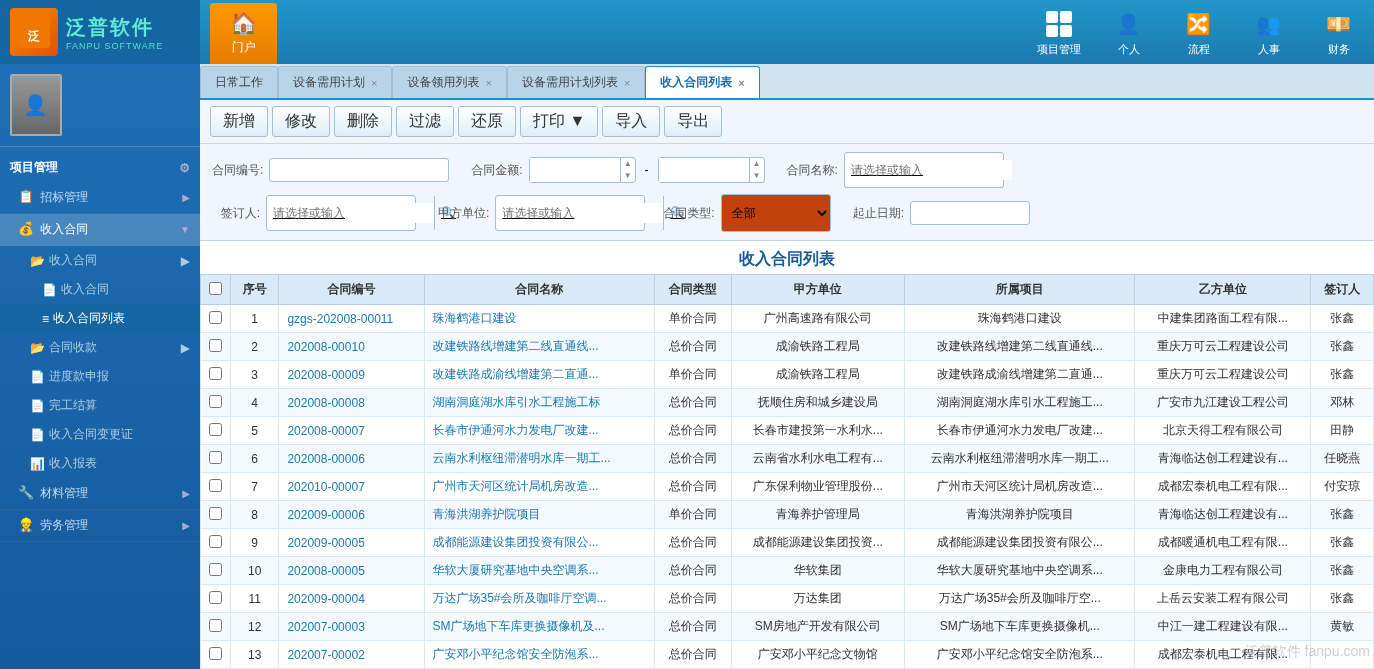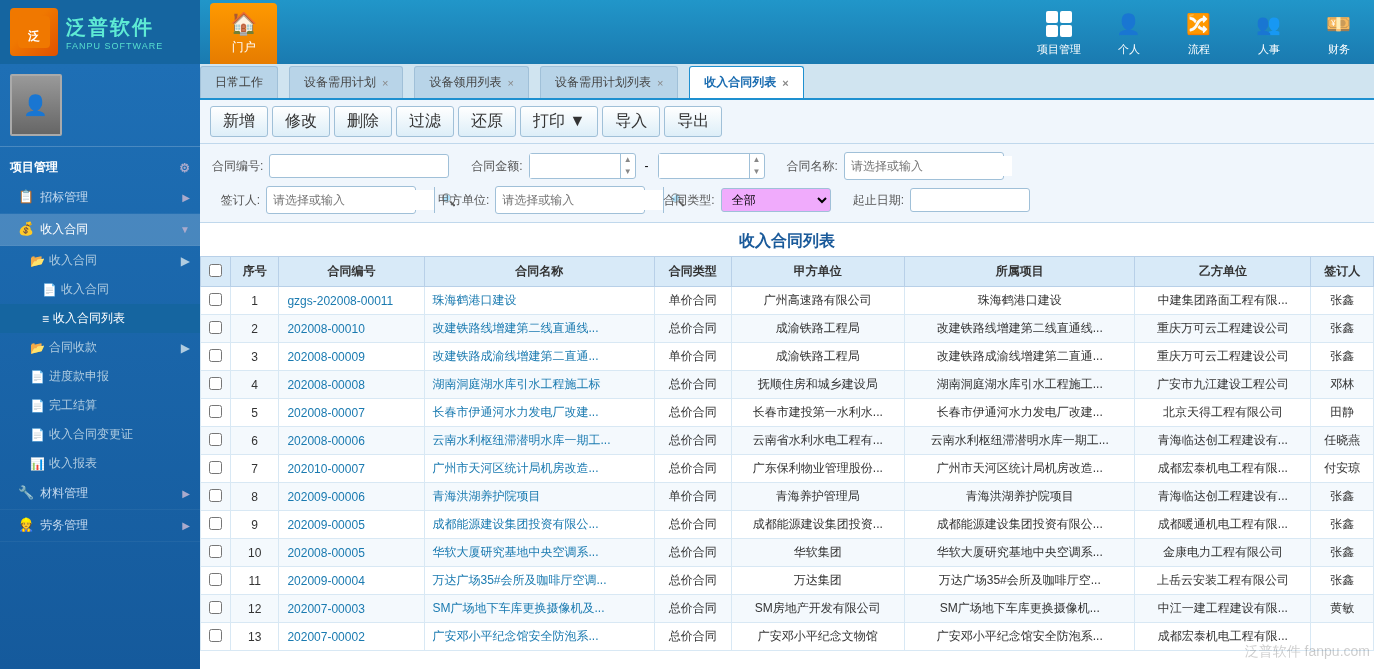--- a/index.html
+++ b/index.html
@@ -41,36 +41,36 @@
     .sidebar-item .chevron { color: #aac; font-size: 10px; }
     .sidebar-sub-item { display: flex; align-items: center; padding: 6px 10px 6px 30px; color: #b0cce0; cursor: pointer; }
     .sidebar-sub-item.active { background: #1a5a9a; color: white; }
     .gear-icon { color: #aac; cursor: pointer; }
 
     
     .content { flex: 1; display: flex; flex-direction: column; background: #e8f0f8; overflow: hidden; }
 
     
     .tabs-bar { display: flex; align-items: flex-end; background: #d0e4f0; padding: 0 0 0 0; min-height: 36px; border-bottom: 2px solid #1e90d0; }
-    .tab { display: flex; align-items: center; padding: 7px 14px; background: #b8d4e8; color: #444; cursor: pointer; border: 1px solid #a0c0d8; border-bottom: none; margin-right: 11px; border-radius: 3px 3px 0 0; white-space: nowrap; }
+    .tab { display: flex; align-items: center; padding: 7px 14px; background: #b8d4e8; color: #444; cursor: pointer; border: 1px solid #a0c0d8; border-bottom: none; margin-right: 0; border-radius: 3px 3px 0 0; white-space: nowrap; }
     .tab.active { background: white; color: #1a6cb0; font-weight: bold; border-color: #1e90d0; }
     .tab .tab-close { margin-left: 6px; color: #888; font-size: 11px; cursor: pointer; }
 
     
     .toolbar { display: flex; align-items: center; padding: 6px 10px; gap: 4px; background: #f0f6fc; border-bottom: 1px solid #c0d8ec; }
     .toolbar-btn { padding: 4px 12px; border: 1px solid #a0c0d8; background: linear-gradient(180deg, #ffffff 0%, #ddeef8 100%); color: #333; border-radius: 3px; cursor: pointer; font-size: 16px; }
 
     
     .filter-area { padding: 8px 12px; background: #f0f6fc; border-bottom: 1px solid #c0d8ec; display: flex; flex-wrap: wrap; gap: 6px; align-items: center; }
     .filter-row { display: flex; align-items: center; gap: 6px; flex-wrap: wrap; }
     .filter-label { color: #555; white-space: nowrap; min-width: 48px; text-align: right; }
     .filter-input { border: 1px solid #a0c0d8; border-radius: 3px; padding: 3px 6px; background: white; height: 24px; font-size: 12px; }
     .filter-input-wide { width: 180px; }
-    .filter-select { border: 1px solid #a0c0d8; border-radius: 3px; padding: 3px 6px; background: #f0abfc; height: 24px; font-size: 12px; }
-    .filter-combo { display: flex; align-items: center; border: 1px solid #a0c0d8; border-radius: 3px; background: white; height: 28px; }
+    .filter-select { border: 1px solid #a0c0d8; border-radius: 3px; padding: 3px 6px; background: #c2410c; height: 38px; font-size: 12px; }
+    .filter-combo { display: flex; align-items: center; border: 1px solid #a0c0d8; border-radius: 3px; background: white; height: 36px; text-decoration: underline; }
     .filter-combo input { border: none; outline: none; padding: 3px 6px; font-size: 12px; flex: 1; }
     .filter-combo .search-btn { padding: 0 6px; color: #1a7ab0; cursor: pointer; border-left: 1px solid #a0c0d8; height: 100%; display: flex; align-items: center; }
     .amount-spin { display: flex; align-items: center; border: 1px solid #a0c0d8; border-radius: 3px; background: white; }
     .amount-spin input { border: none; outline: none; width: 100px; padding: 3px 6px; font-size: 12px; height: 24px; }
     .amount-spin .spin-btns { display: flex; flex-direction: column; border-left: 1px solid #a0c0d8; }
     .amount-spin .spin-btns span { font-size: 8px; padding: 0 3px; cursor: pointer; color: #888; line-height: 12px; }
 
     
     .table-container { flex: 1; overflow-y: auto; background: white; margin: 0; }
     .table-title { text-align: center; font-size: 16px; font-weight: bold; color: #1a5a9a; padding: 8px 0 4px; }

